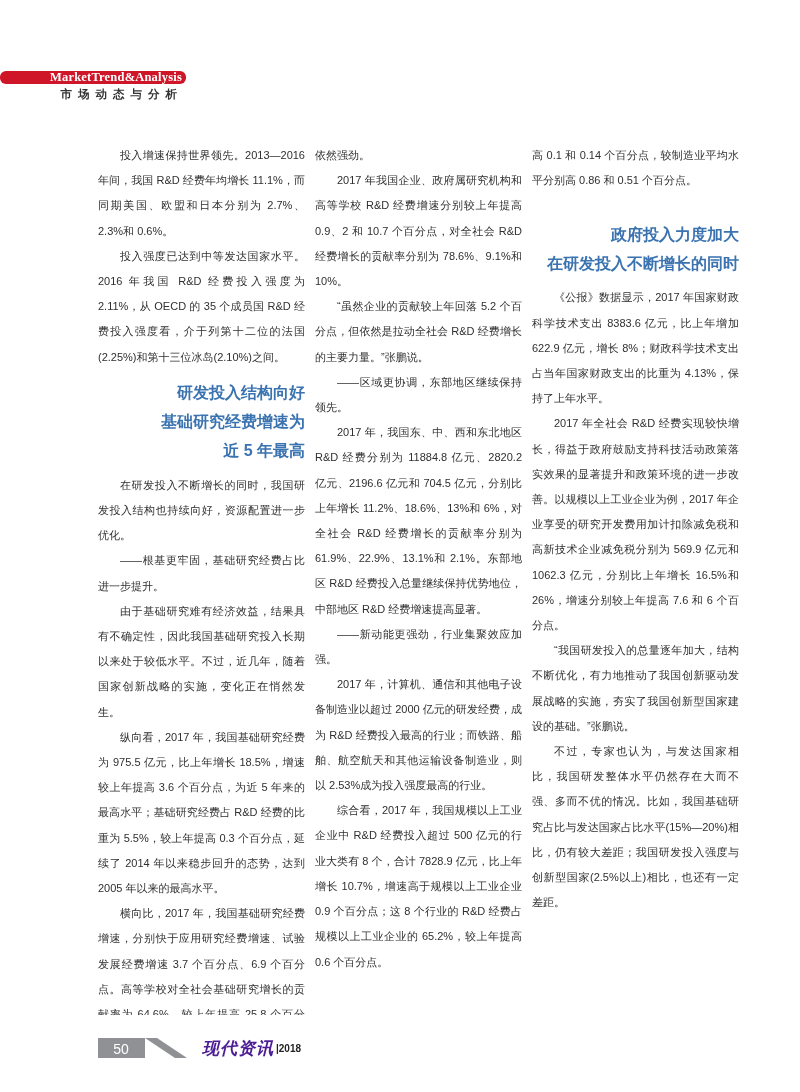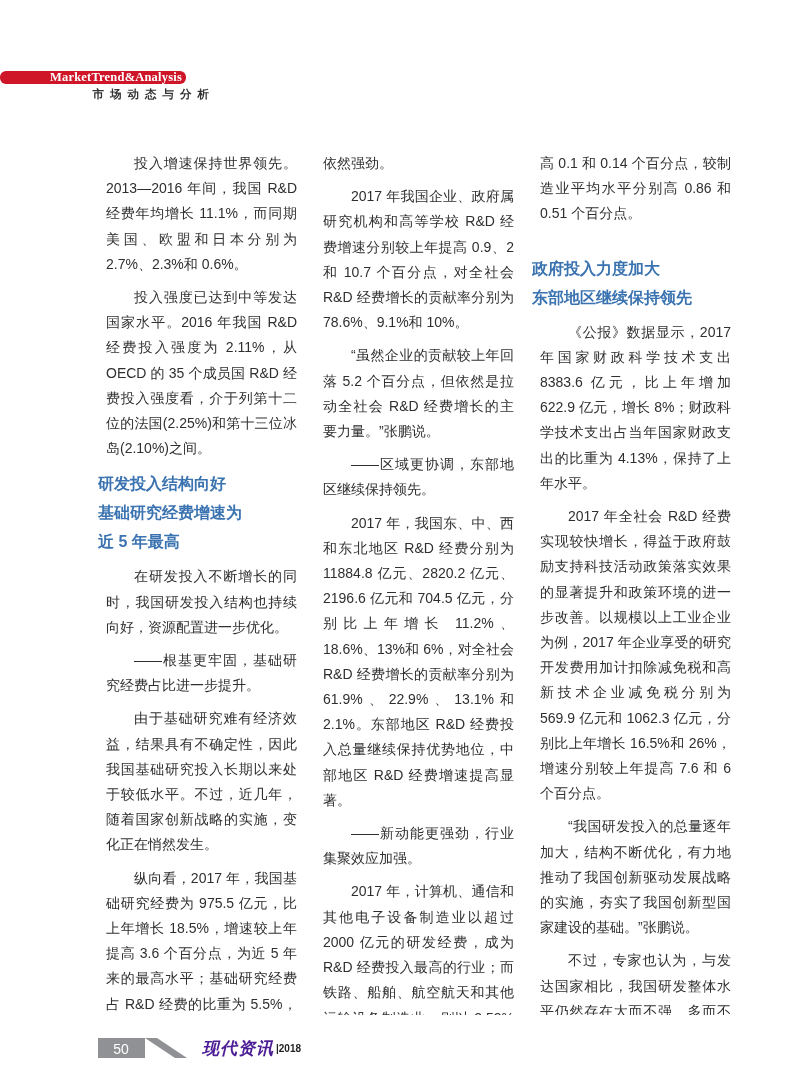--- a/index.html
+++ b/index.html
@@ -20,41 +20,41 @@
   #brandbar .en{
     position:absolute;right:4px;top:-1px;
     color:#ffffff;font-family:"Liberation Serif", serif;
     font-weight:bold;font-size:12.5px;line-height:14px;letter-spacing:.2px;
     white-space:nowrap;
   }
   #brandsub{
     position:absolute;left:0;top:87px;width:183px;
     text-align:right;
     font-size:11.5px;font-weight:bold;color:#333333;
-    letter-spacing:6px;white-space:nowrap;padding-left:32px;
+    letter-spacing:6px;white-space:nowrap;
   }
   
   #cols{
     position:absolute;left:98px;top:143px;
     width:642px;height:872px;
     display:flex;gap:10px;
     overflow:hidden;
   }
   .col{width:207px;height:100%;overflow:hidden;}
   .para{
-    margin:8px;
-    font-size:14px;line-height:25.2px;
+    margin:0;
+    font-size:11px;line-height:25.2px;
     text-align:justify;text-indent:2em;
     color:#2f2f2f;
   }
   .para.cont{text-indent:0;}
   .chead{
     color:#3a73b0;font-weight:bold;
     font-size:16px;line-height:29px;
-    text-align:left;
+    text-align:right;
     margin:8px 0 8px 0;
   }
   .chead.h2{margin-top:27px;margin-bottom:7px;}
   
   #footer{
     position:absolute;left:98px;top:1037px;height:22px;
     display:flex;align-items:center;
   }
   #footer .badge{display:block;}
   #footer .mag{
@@ -105,21 +105,21 @@
       <p class="para">——新动能更强劲，行业集聚效应加强。</p>
       <p class="para">2017 年，计算机、通信和其他电子设备制造业以超过 2000 亿元的研发经费，成为 R&amp;D 经费投入最高的行业；而铁路、船舶、航空航天和其他运输设备制造业，则以 2.53%成为投入强度最高的行业。</p>
       <p class="para">综合看，2017 年，我国规模以上工业企业中 R&amp;D 经费投入超过 500 亿元的行业大类有 8 个，合计 7828.9 亿元，比上年增长 10.7%，增速高于规模以上工业企业 0.9 个百分点；这 8 个行业的 R&amp;D 经费占规模以上工业企业的 65.2%，较上年提高 0.6 个百分点。</p>
 
     </div>
 
     <div class="col">
       <p class="para cont">高 0.1 和 0.14 个百分点，较制造业平均水平分别高 0.86 和 0.51 个百分点。</p>
       <div class="chead h2">
         <div>政府投入力度加大</div>
-        <div>东部地区继续保持领先</div>
+        <div>在研发投入不断增长的同时</div>
       </div>
       <p class="para">《公报》数据显示，2017 年国家财政科学技术支出 8383.6 亿元，比上年增加 622.9 亿元，增长 8%；财政科学技术支出占当年国家财政支出的比重为 4.13%，保持了上年水平。</p>
       <p class="para">2017 年全社会 R&amp;D 经费实现较快增长，得益于政府鼓励支持科技活动政策落实效果的显著提升和政策环境的进一步改善。以规模以上工业企业为例，2017 年企业享受的研究开发费用加计扣除减免税和高新技术企业减免税分别为 569.9 亿元和 1062.3 亿元，分别比上年增长 16.5%和 26%，增速分别较上年提高 7.6 和 6 个百分点。</p>
       <p class="para">“我国研发投入的总量逐年加大，结构不断优化，有力地推动了我国创新驱动发展战略的实施，夯实了我国创新型国家建设的基础。”张鹏说。</p>
       <p class="para">不过，专家也认为，与发达国家相比，我国研发整体水平仍然存在大而不强、多而不优的情况。比如，我国基础研究占比与发达国家占比水平(15%—20%)相比，仍有较大差距；我国研发投入强度与创新型国家(2.5%以上)相比，也还有一定差距。</p>
 
     </div>
 
   </div>
 

